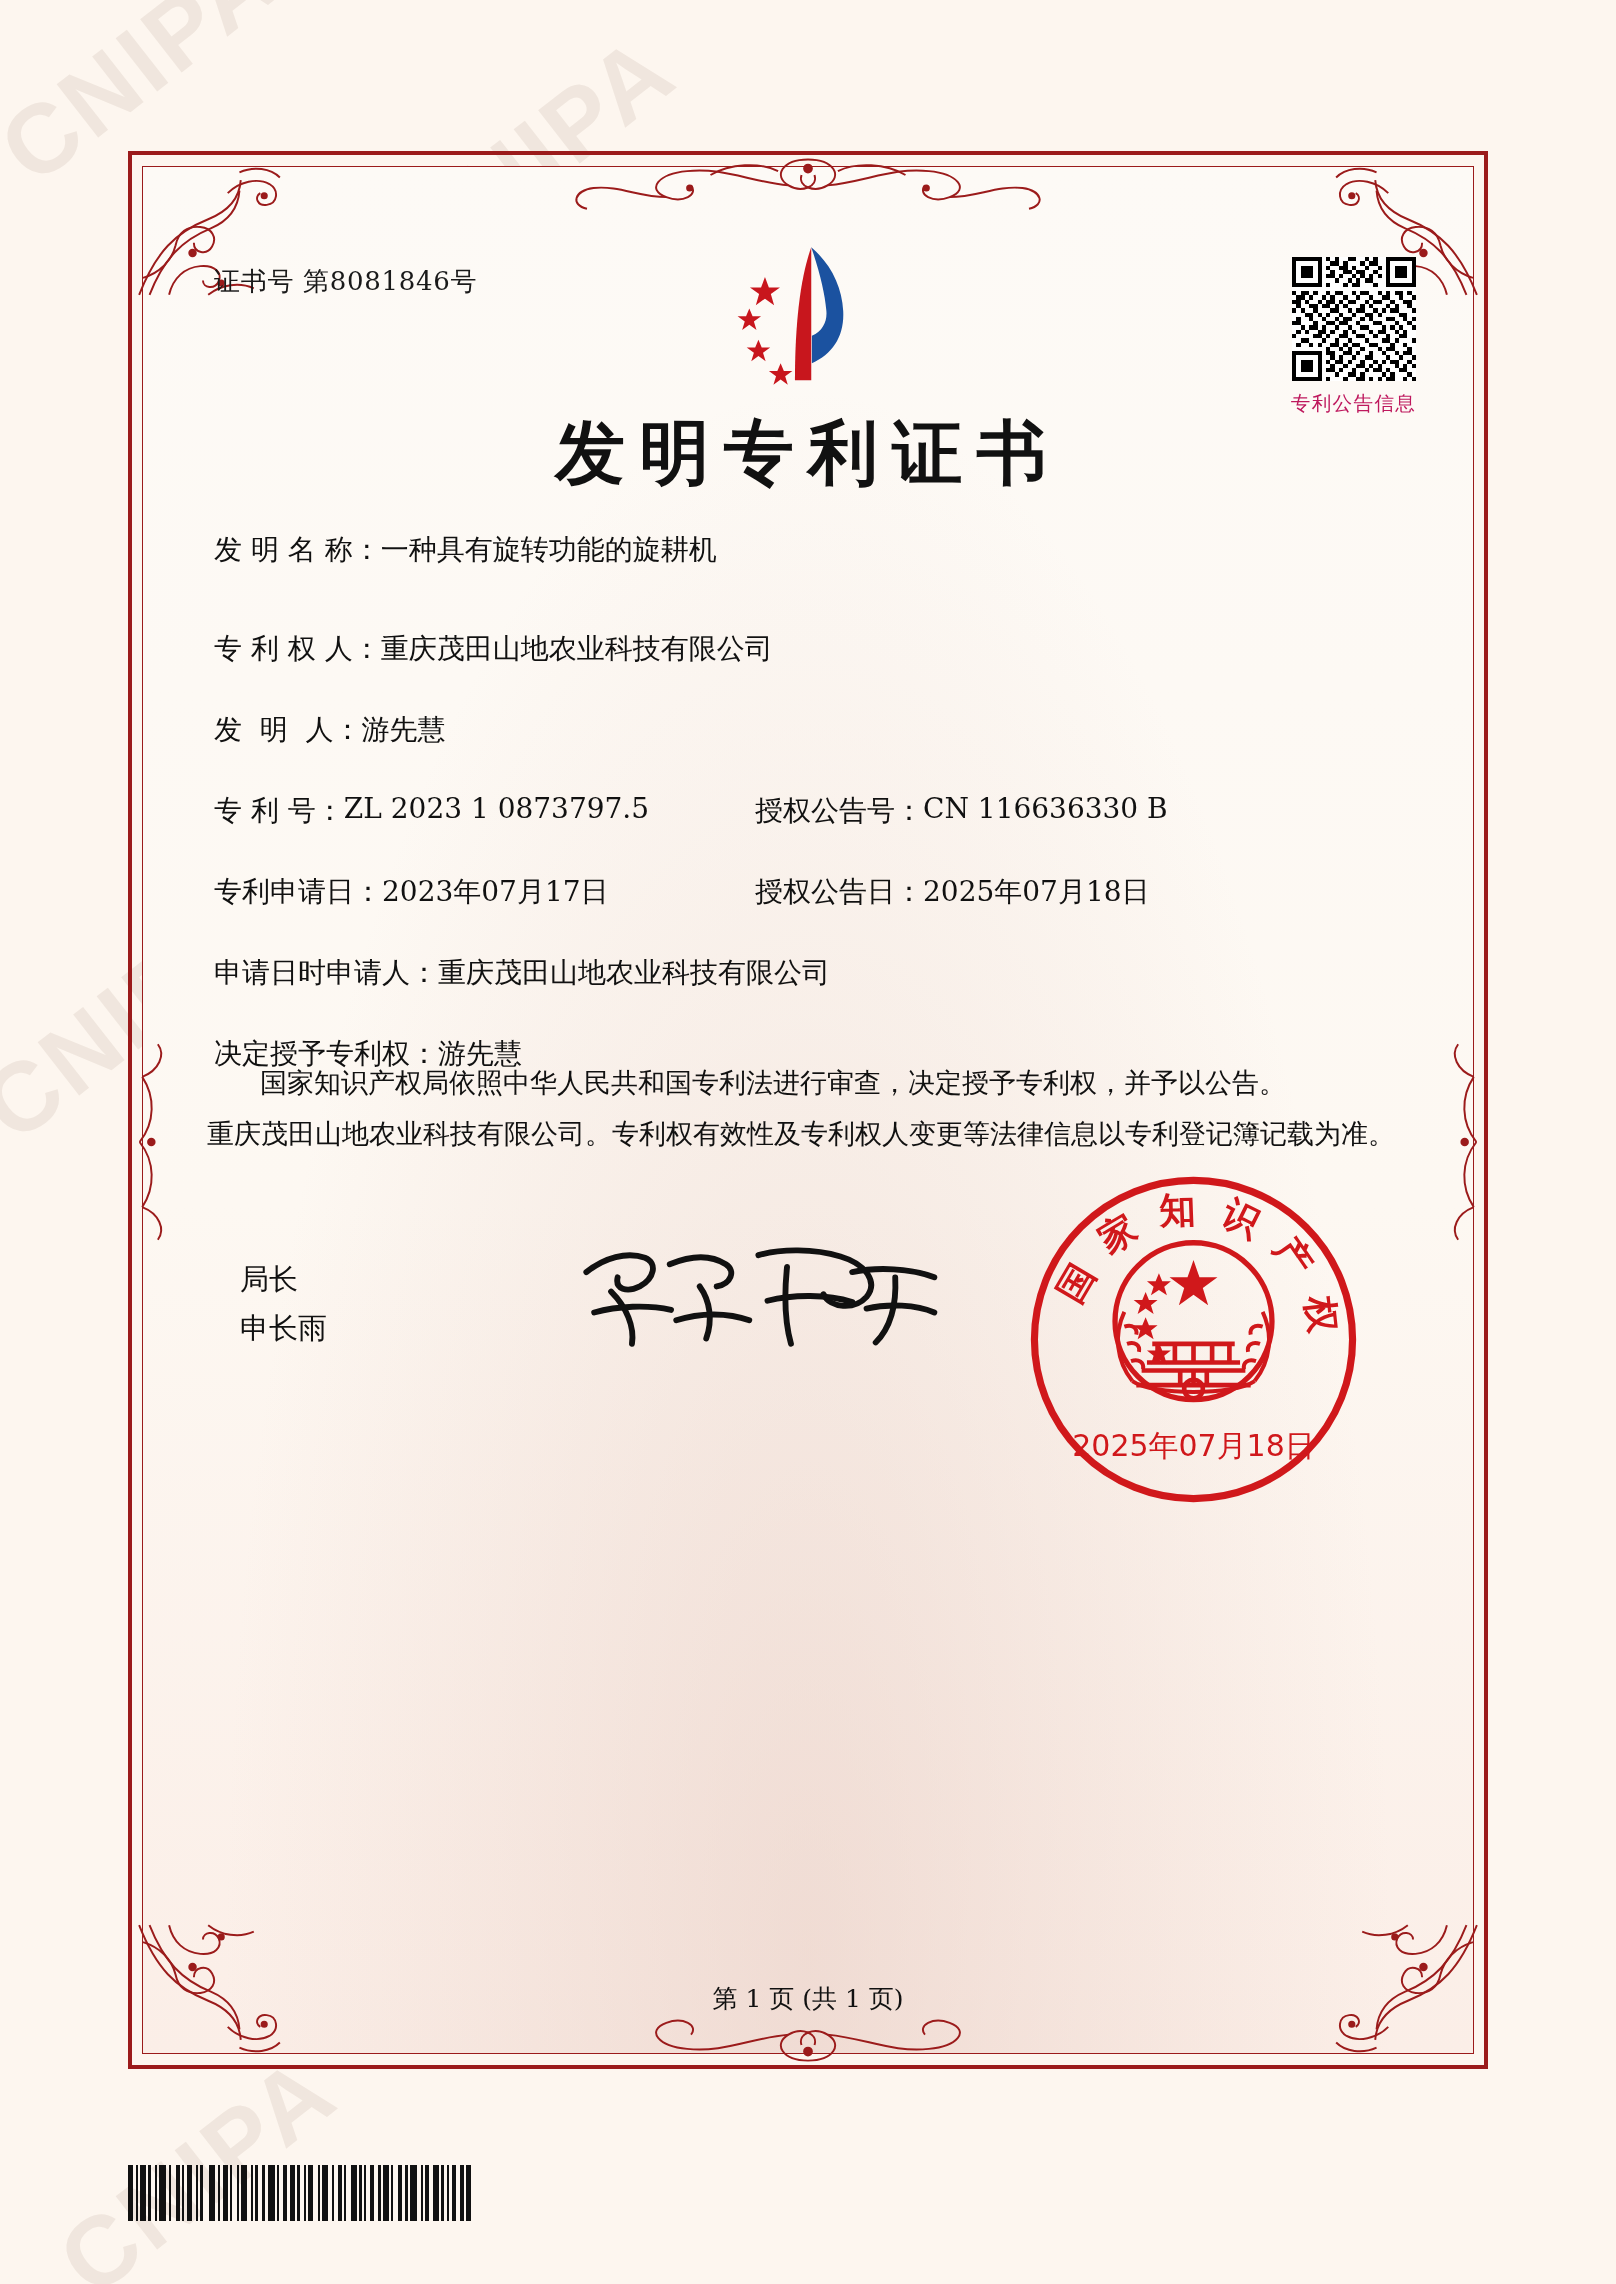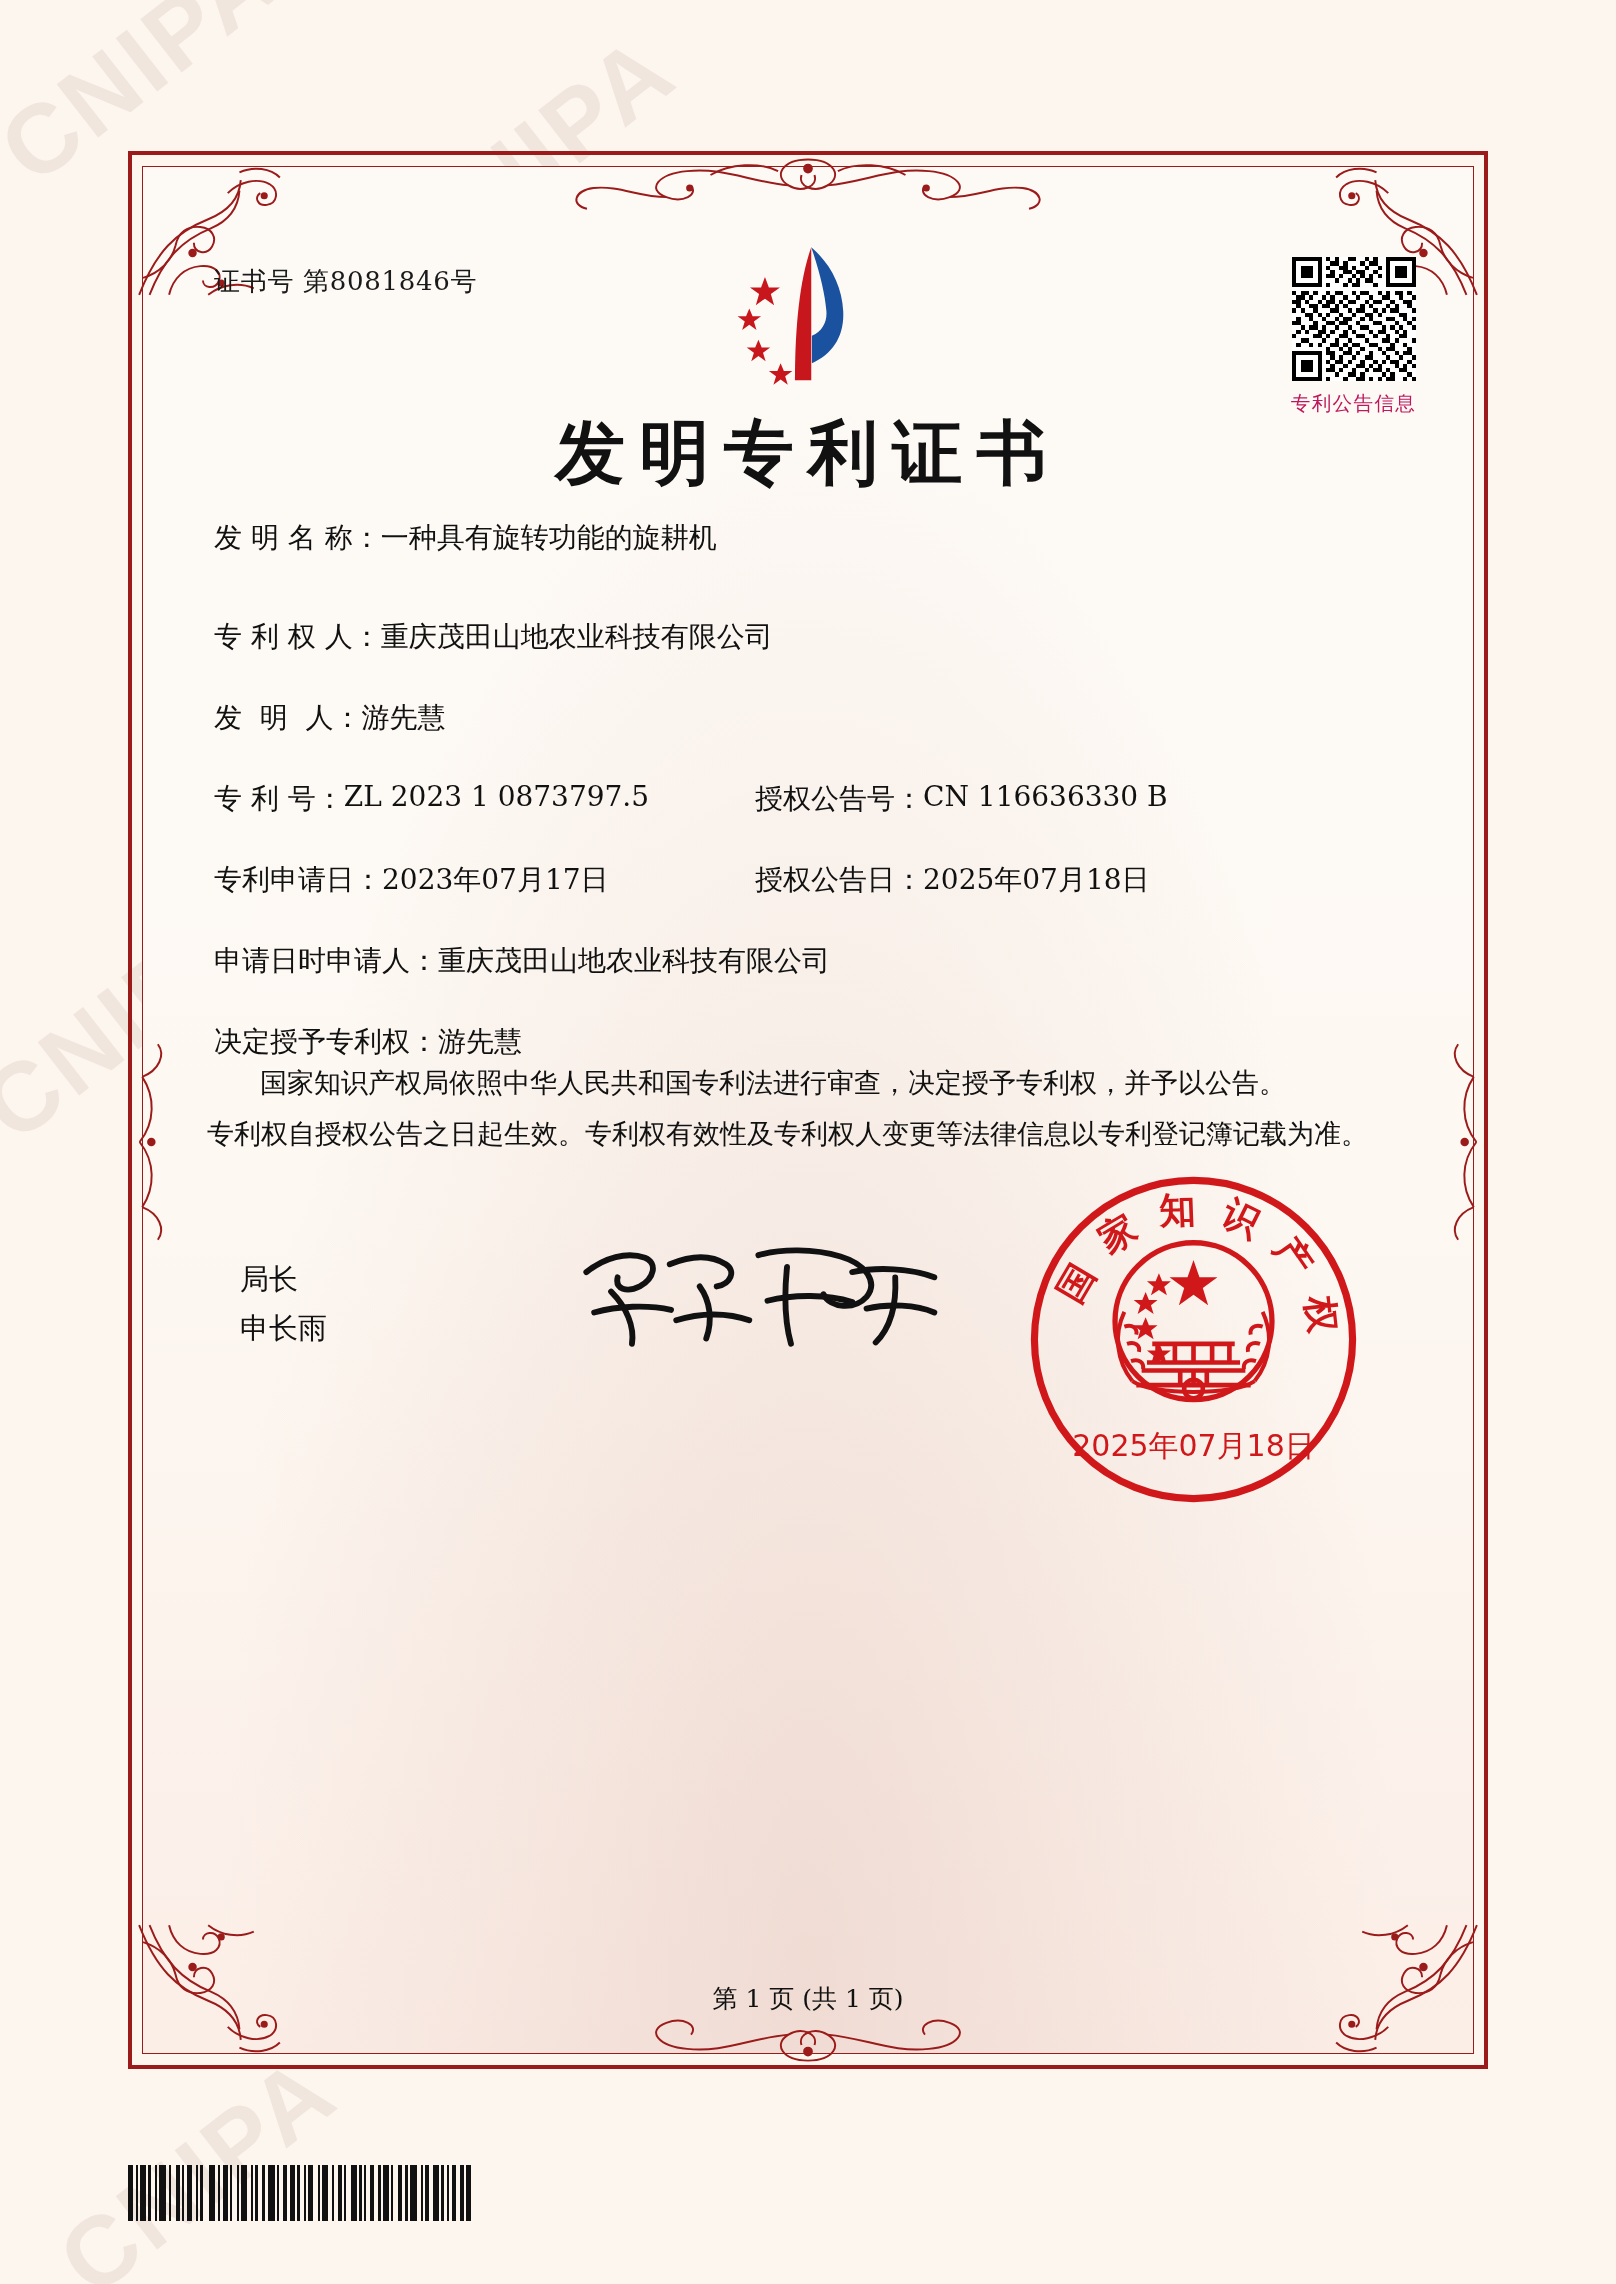--- a/index.html
+++ b/index.html
@@ -65,21 +65,21 @@
   .qr-wrap{position:absolute;right:39px;top:91px;text-align:center;width:163px;}
   .qr{width:124px;height:124px;margin:0 auto;display:block;background:#fff;}
   .qr-cap{font-size:19.6px;color:#be185d;margin-top:9px;letter-spacing:1.3px;}
   .main-title{
     position:absolute;left:0;right:0;top:241px;
     text-align:center;
     font-size:70px;font-weight:700;letter-spacing:14.3px;
     color:#111;
     font-family:"DejaVu Serif","Liberation Serif",serif;
   }
-  .fields{position:absolute;left:72px;right:59px;top:353px;}
+  .fields{position:absolute;left:72px;right:59px;top:365px;}
   .row{display:flex;align-items:flex-start;margin-bottom:43px;font-size:28px;color:#111;}
   .row .lbl{white-space:pre;}
   .row .val{margin-left:0;}
   .two-col{display:flex;margin-bottom:43px;font-size:28px;color:#111;}
   .two-col .col-a{width:541px;display:flex;}
   .two-col .col-b{display:flex;}
   .spacer{height:18px;}
   .statement{
     position:absolute;left:65px;right:59px;top:893px;
     font-size:27px;line-height:1.75;color:#111;text-align:justify;
@@ -527,21 +527,21 @@
       </div>
 
       <div class="row">
         <span class="lbl">决定授予专利权：</span>
         <span class="val">游先慧</span>
       </div>
     </div>
 
     <div class="statement">
       <p class="indent">国家知识产权局依照中华人民共和国专利法进行审查，决定授予专利权，并予以公告。</p>
-      <p>专利权自授权公告之日起生效。专利权有效性及专利权人变更等法律信息以专利登记簿记载为准。</p>
+      <p>重庆茂田山地农业科技有限公司。专利权有效性及专利权人变更等法律信息以专利登记簿记载为准。</p>
     </div>
 
     <div class="sign-block">
       <div>局长</div>
       <div>申长雨</div>
     </div>
 
     <svg class="signature" viewBox="0 0 600 190">
       <g fill="none" stroke="#111" stroke-width="9" stroke-linecap="round" stroke-linejoin="round">
         <path d="M22 66 C 50 44, 84 34, 112 44 C 132 52, 126 76, 104 88 C 84 98, 66 92, 70 74"></path>

